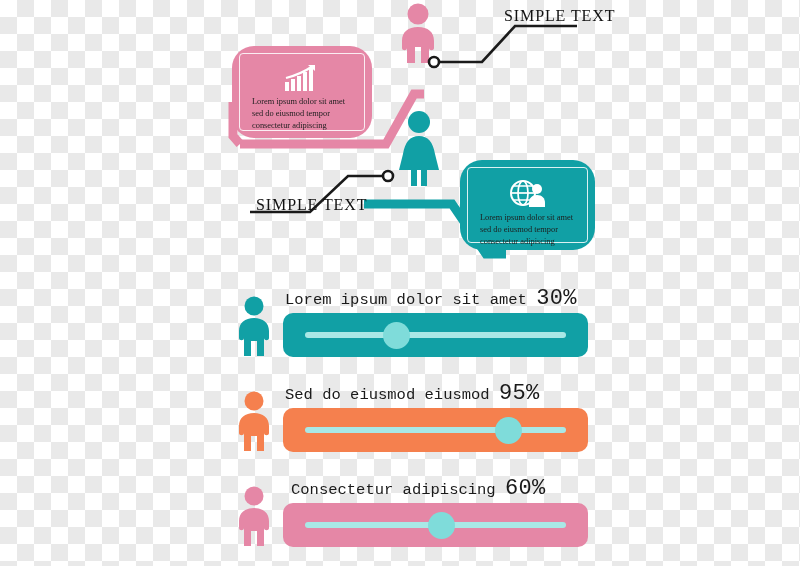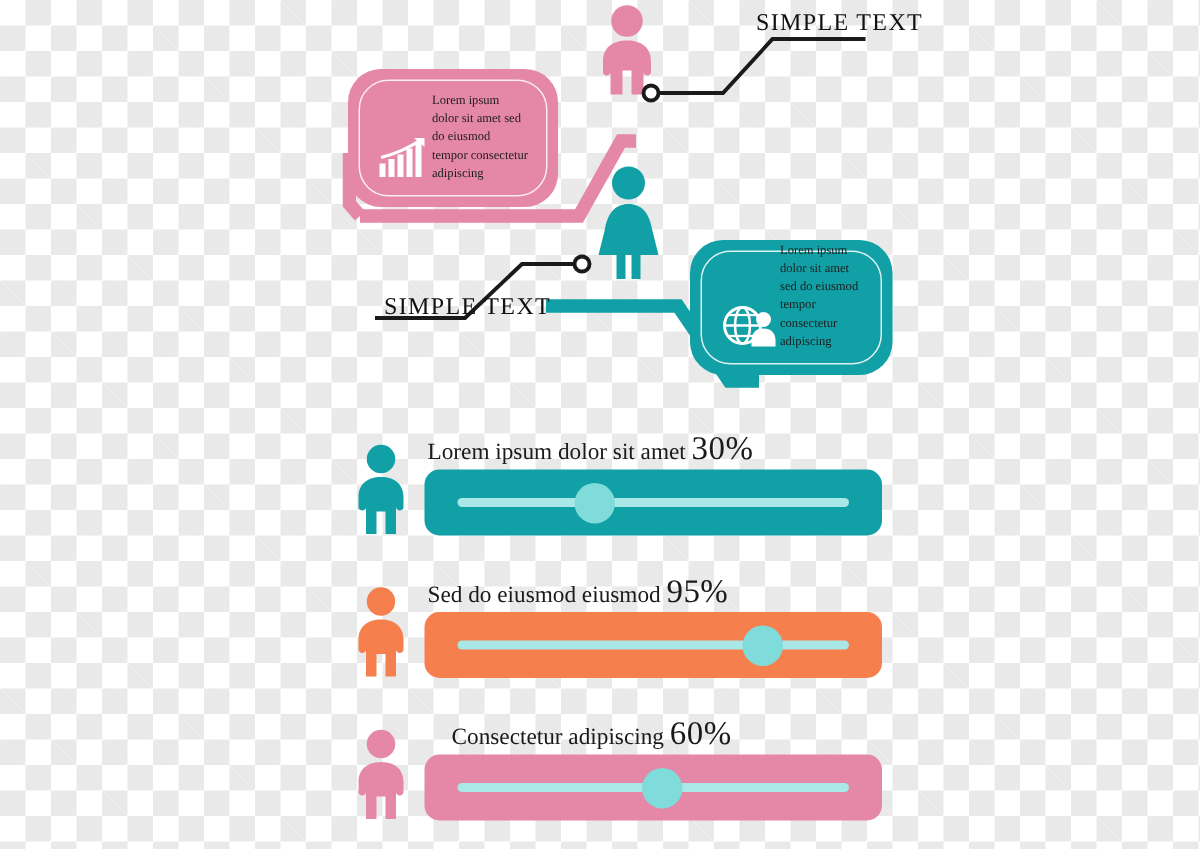--- a/index.html
+++ b/index.html
@@ -12,24 +12,24 @@
       linear-gradient(45deg,#e9e9e9 25%,transparent 25%,transparent 75%,#e9e9e9 75%);
     background-size:34px 34px;
     background-position:0 0,17px 17px;
   }
   .stage{position:absolute;inset:0;}
   .abs{position:absolute;}
 
   
   .callout{position:absolute;border-radius:22px;}
   .callout .inner{
-    position:absolute;inset:7px;border-radius:20px;
+    position:absolute;inset:7px;border-radius:4px;
     border:1.6px solid rgba(255,255,255,.85);
     box-sizing:border-box;
-    display:flex;flex-direction:row;align-items:flex-end;
+    display:flex;flex-direction:column;align-items:center;
     padding:10px 12px 8px;
   }
   .callout .body{
     font-size:8.4px;line-height:1.45;color:#1d1d1d;
     text-align:left;width:100%;margin-top:4px;
   }
   .icon-wrap{height:34px;display:flex;align-items:center;justify-content:center;}
 
   .pink-box{background:#e587a6;}
   .teal-box{background:#11a0a5;}
@@ -40,21 +40,21 @@
     font-family:"Liberation Serif", serif;white-space:nowrap;
   }
 
   
   .person{position:absolute;}
 
   
   .row{position:absolute;left:0;top:0;width:800px;}
   .row-label{
     position:absolute;font-size:15.5px;color:#1a1a1a;white-space:nowrap;
-    font-family:Liberation Serif, serif;
+    font-family:Liberation Mono, monospace;
   }
   .row-pct{font-size:22px;letter-spacing:.3px;}
   .bar{
     position:absolute;height:44px;border-radius:10px;
   }
   .bar .track{
     position:absolute;left:22px;right:22px;top:50%;height:6px;margin-top:-3px;
     background:#a9e8e6;border-radius:3px;
   }
   .bar .knob{
@@ -172,21 +172,21 @@
     </div>
   </div>
 
   <div class="row">
     <svg class="person" style="left:233px;top:486px;" width="42" height="62">
       <circle cx="21" cy="10" r="9.5" fill="#e587a6"></circle>
       <path d="M21,22 C30,22 36,27 36,35 L36,42 C36,45 31,45 31,42 L31,35
                L31,60 L24,60 L24,45 L18,45 L18,60 L11,60 L11,35
                L11,42 C11,45 6,45 6,42 L6,35 C6,27 12,22 21,22 Z" fill="#e587a6"></path>
     </svg>
-    <div class="row-label" style="left:301px;top:476px;">
+    <div class="row-label" style="left:291px;top:476px;">
       <span>Consectetur adipiscing</span>
       <span class="row-pct">60%</span>
     </div>
     <div class="bar bar-pink" style="left:283px;top:503px;width:305px;">
       <div class="track"></div>
       <div class="knob" style="left:158px;"></div>
     </div>
   </div>
 
 </div>

